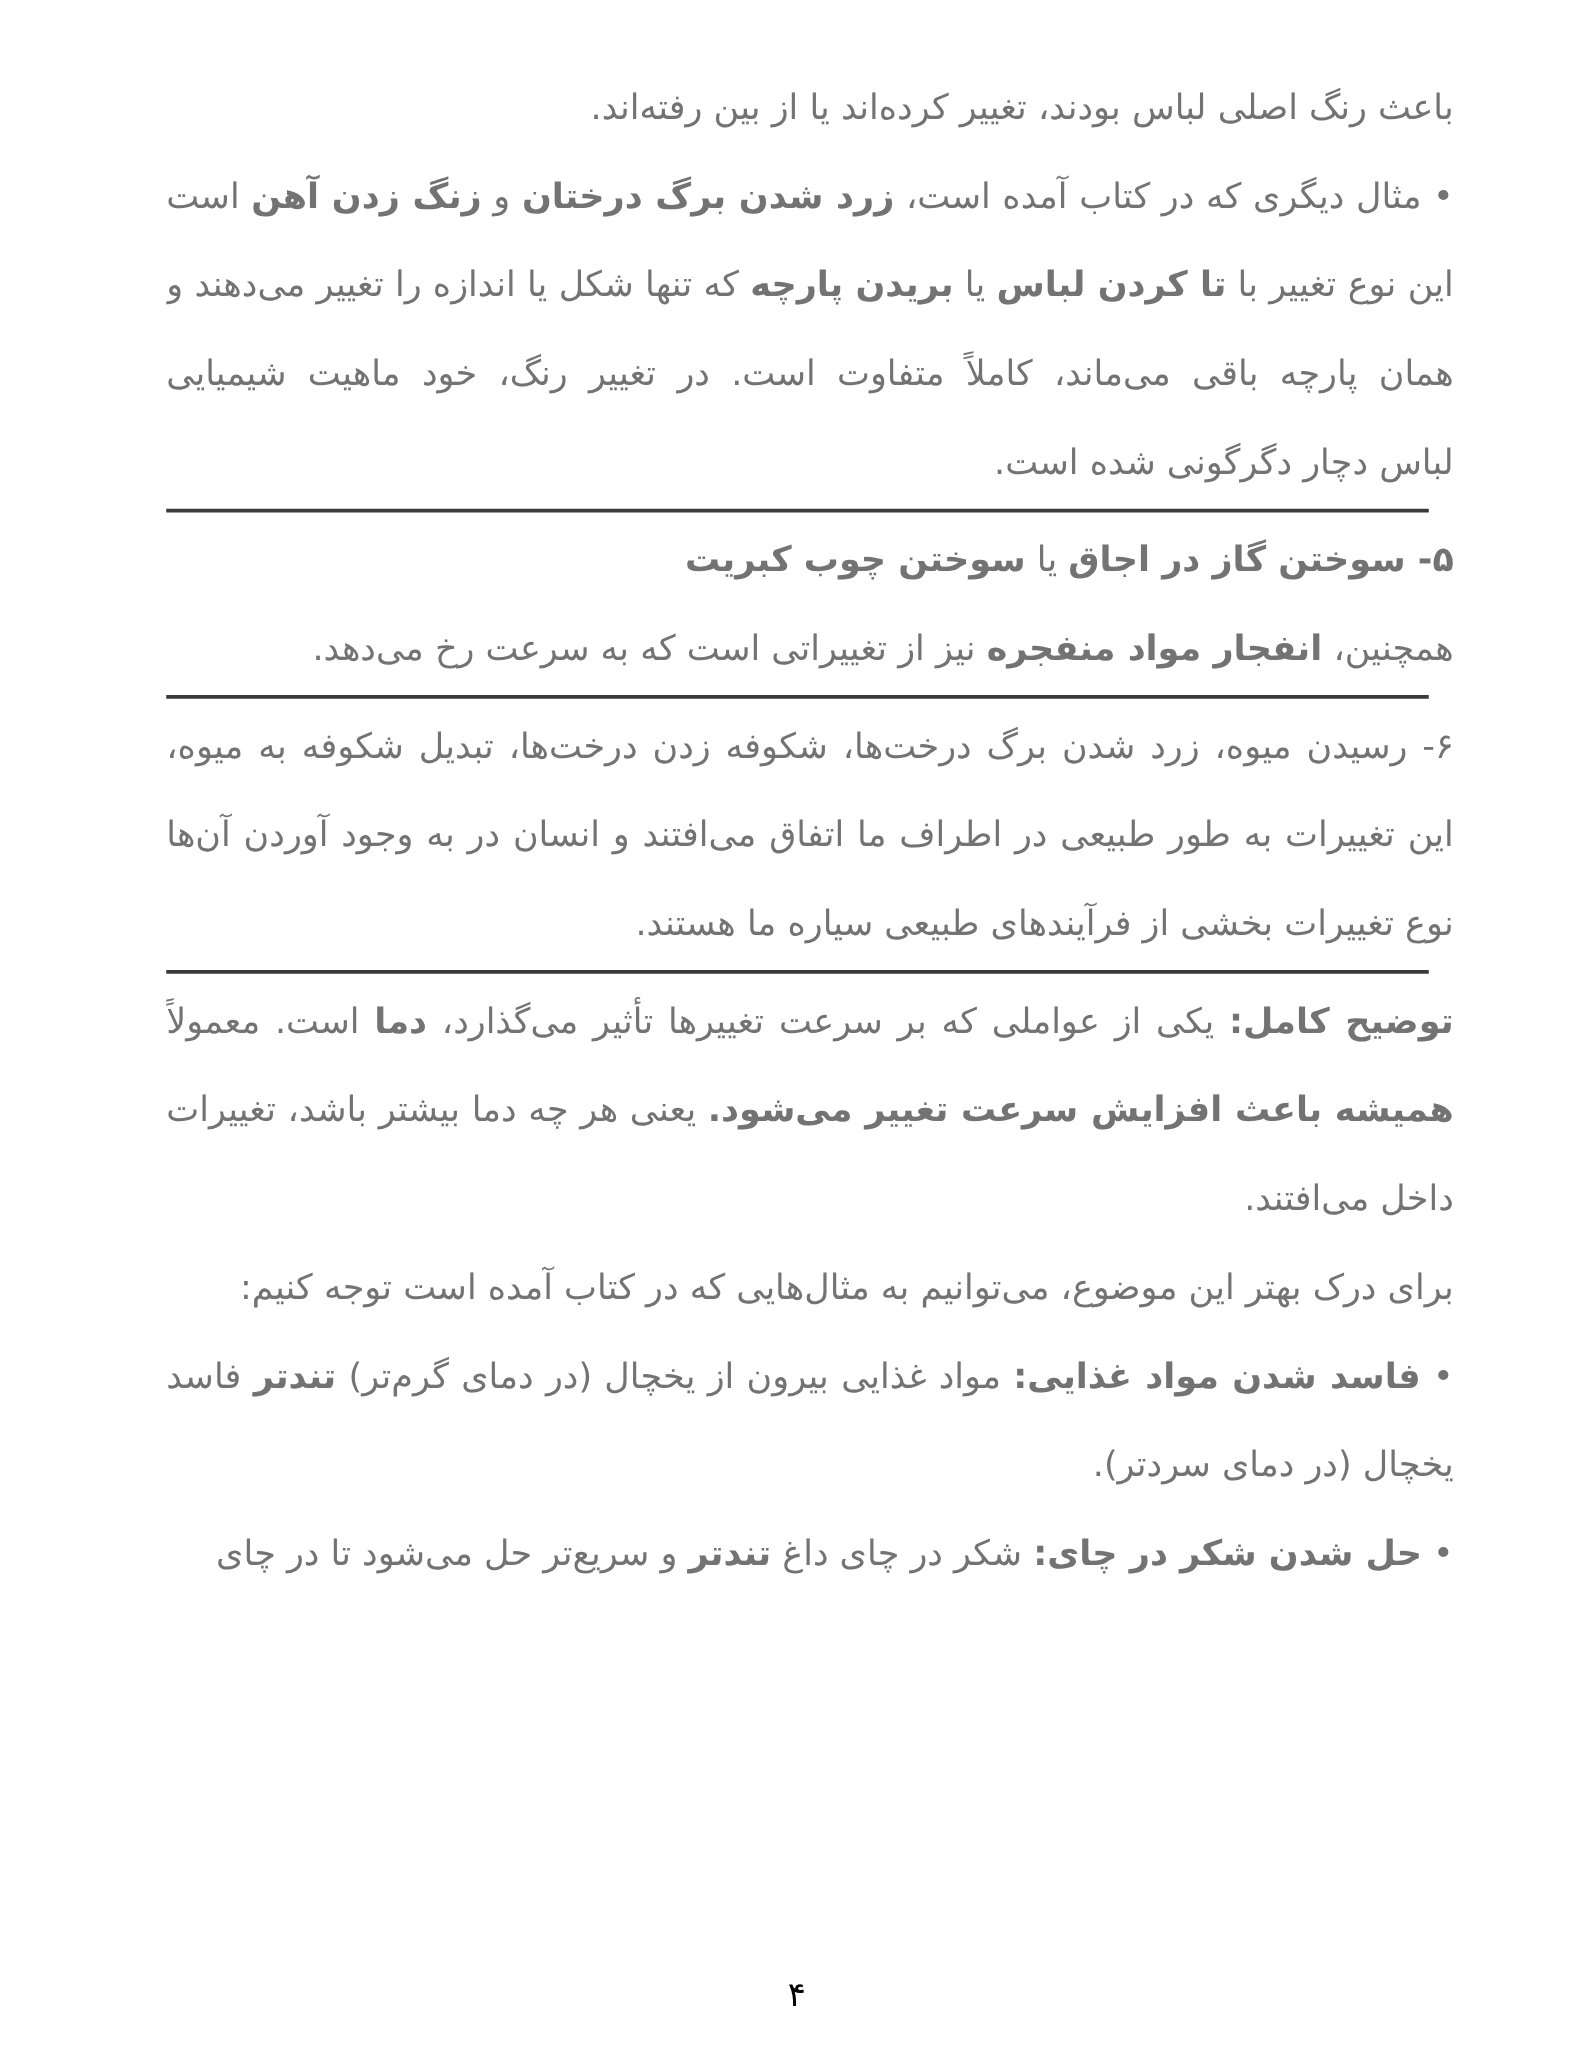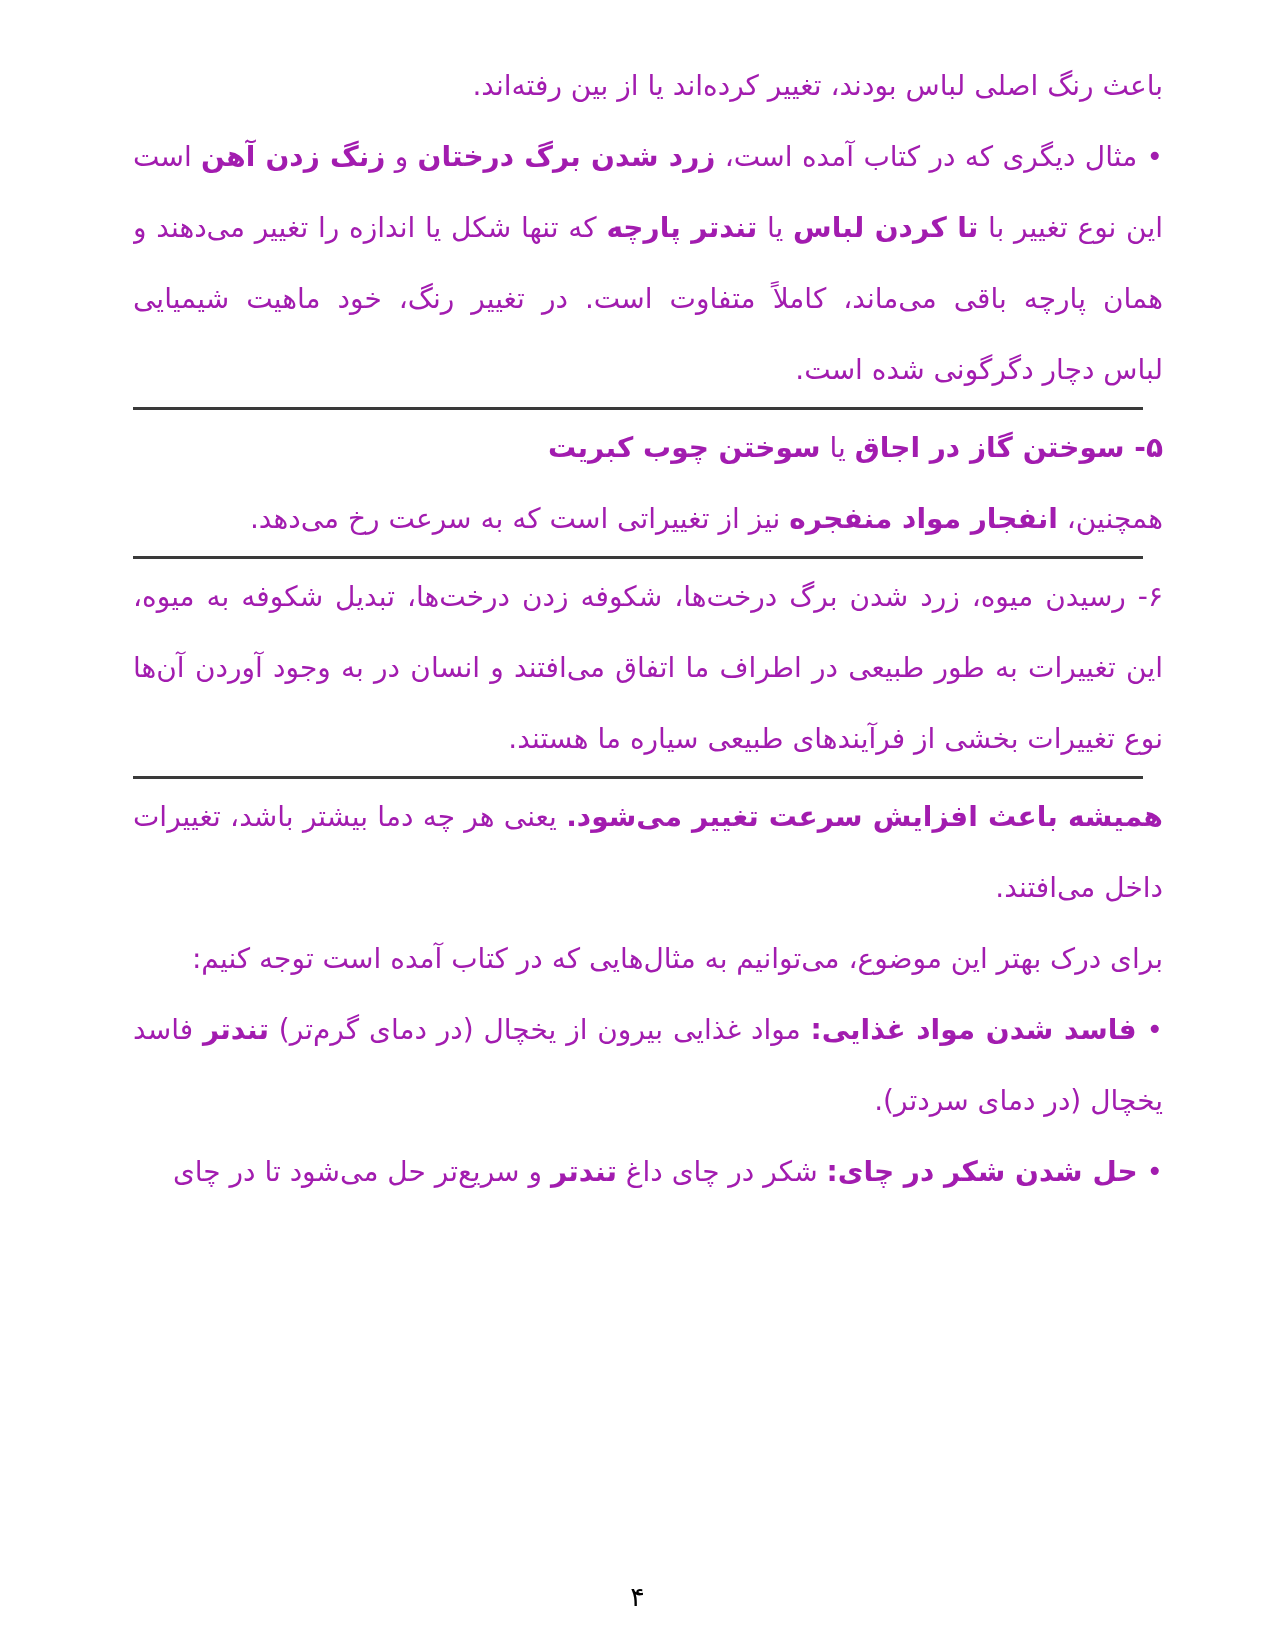--- a/index.html
+++ b/index.html
@@ -32,21 +32,21 @@
     overflow: hidden;
   }
   .line.j {
     text-align: justify;
     text-align-last: justify;
     text-justify: inter-word;
   }
   .line.r {
     text-align: right;
   }
-  .seg { color: #a21caf; }
+  .seg { color: #737373; }
   .b { font-weight: 700; margin-top: 48px; }
   .rule {
     height: 3px;
     background: #3a3a3a;
     margin: 2px 20px 2px 0;
   }
   .page-number {
     position: absolute;
     bottom: 38px;
     left: 0;
@@ -57,31 +57,32 @@
     direction: rtl;
   }
 </style>
 </head>
 <body>
 
 <div class="page">
   <div class="content" id="content">
       <div class="line r"><span class="seg">باعث رنگ اصلی لباس بودند، تغییر کرده‌اند یا از بین رفته‌اند.</span></div>
       <div class="line j"><span class="seg">• مثال دیگری که در کتاب آمده است، </span><span class="seg b">زرد شدن برگ درختان</span><span class="seg"> و </span><span class="seg b">زنگ زدن آهن</span><span class="seg"> است که هر دو شامل</span></div>
-      <div class="line j"><span class="seg">این نوع تغییر با </span><span class="seg b">تا کردن لباس</span><span class="seg"> یا </span><span class="seg b">تندتر پارچه</span><span class="seg"> که تنها شکل یا اندازه را تغییر می‌دهند و جنس پارچه</span></div>
+      <div class="line j"><span class="seg">این نوع تغییر با </span><span class="seg b">تا کردن لباس</span><span class="seg"> یا </span><span class="seg b">بریدن پارچه</span><span class="seg"> که تنها شکل یا اندازه را تغییر می‌دهند و جنس پارچه</span></div>
       <div class="line j"><span class="seg">همان پارچه باقی می‌ماند، کاملاً متفاوت است. در تغییر رنگ، خود ماهیت شیمیایی رنگدانه‌های موجود در</span></div>
       <div class="line r"><span class="seg">لباس دچار دگرگونی شده است.</span></div>
       <div class="rule"></div>
       <div class="line r"><span class="seg b">۵- سوختن گاز در اجاق</span><span class="seg"> یا </span><span class="seg b">سوختن چوب کبریت</span></div>
       <div class="line r"><span class="seg">همچنین، </span><span class="seg b">انفجار مواد منفجره</span><span class="seg"> نیز از تغییراتی است که به سرعت رخ می‌دهد.</span></div>
       <div class="rule"></div>
       <div class="line j"><span class="seg">۶- رسیدن میوه، زرد شدن برگ درخت‌ها، شکوفه زدن درخت‌ها، تبدیل شکوفه به میوه، خرد شدن سنگ‌ها</span></div>
       <div class="line j"><span class="seg">این تغییرات به طور طبیعی در اطراف ما اتفاق می‌افتند و انسان در به وجود آوردن آن‌ها نقشی ندارد. این</span></div>
       <div class="line r"><span class="seg">نوع تغییرات بخشی از فرآیندهای طبیعی سیاره ما هستند.</span></div>
       <div class="rule"></div>
+      <div class="line j"><span class="seg b">توضیح کامل:</span><span class="seg"> یکی از عواملی که بر سرعت تغییرها تأثیر می‌گذارد، </span><span class="seg b">دما</span><span class="seg"> است. معمولاً </span></div>
       <div class="line j"><span class="seg b">همیشه باعث افزایش سرعت تغییر می‌شود.</span><span class="seg"> یعنی هر چه دما بیشتر باشد، تغییرات با سرعت بیشتری</span></div>
       <div class="line r"><span class="seg">داخل می‌افتند.</span></div>
       <div class="line r"><span class="seg">برای درک بهتر این موضوع، می‌توانیم به مثال‌هایی که در کتاب آمده است توجه کنیم:</span></div>
       <div class="line j"><span class="seg">• </span><span class="seg b">فاسد شدن مواد غذایی:</span><span class="seg"> مواد غذایی بیرون از یخچال (در دمای گرم‌تر) </span><span class="seg b">تندتر</span><span class="seg"> فاسد می‌شوند تا در داخل</span></div>
       <div class="line r"><span class="seg">یخچال (در دمای سردتر).</span></div>
       <div class="line r"><span class="seg">• </span><span class="seg b">حل شدن شکر در چای:</span><span class="seg"> شکر در چای داغ </span><span class="seg b">تندتر</span><span class="seg"> و سریع‌تر حل می‌شود تا در چای سرد.</span></div>
     </div>
   <div class="page-number">۴</div>
 </div>
 

